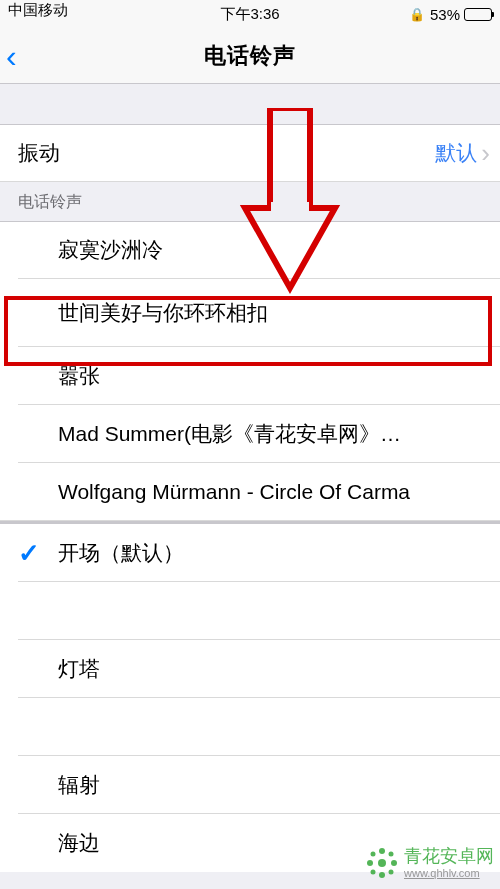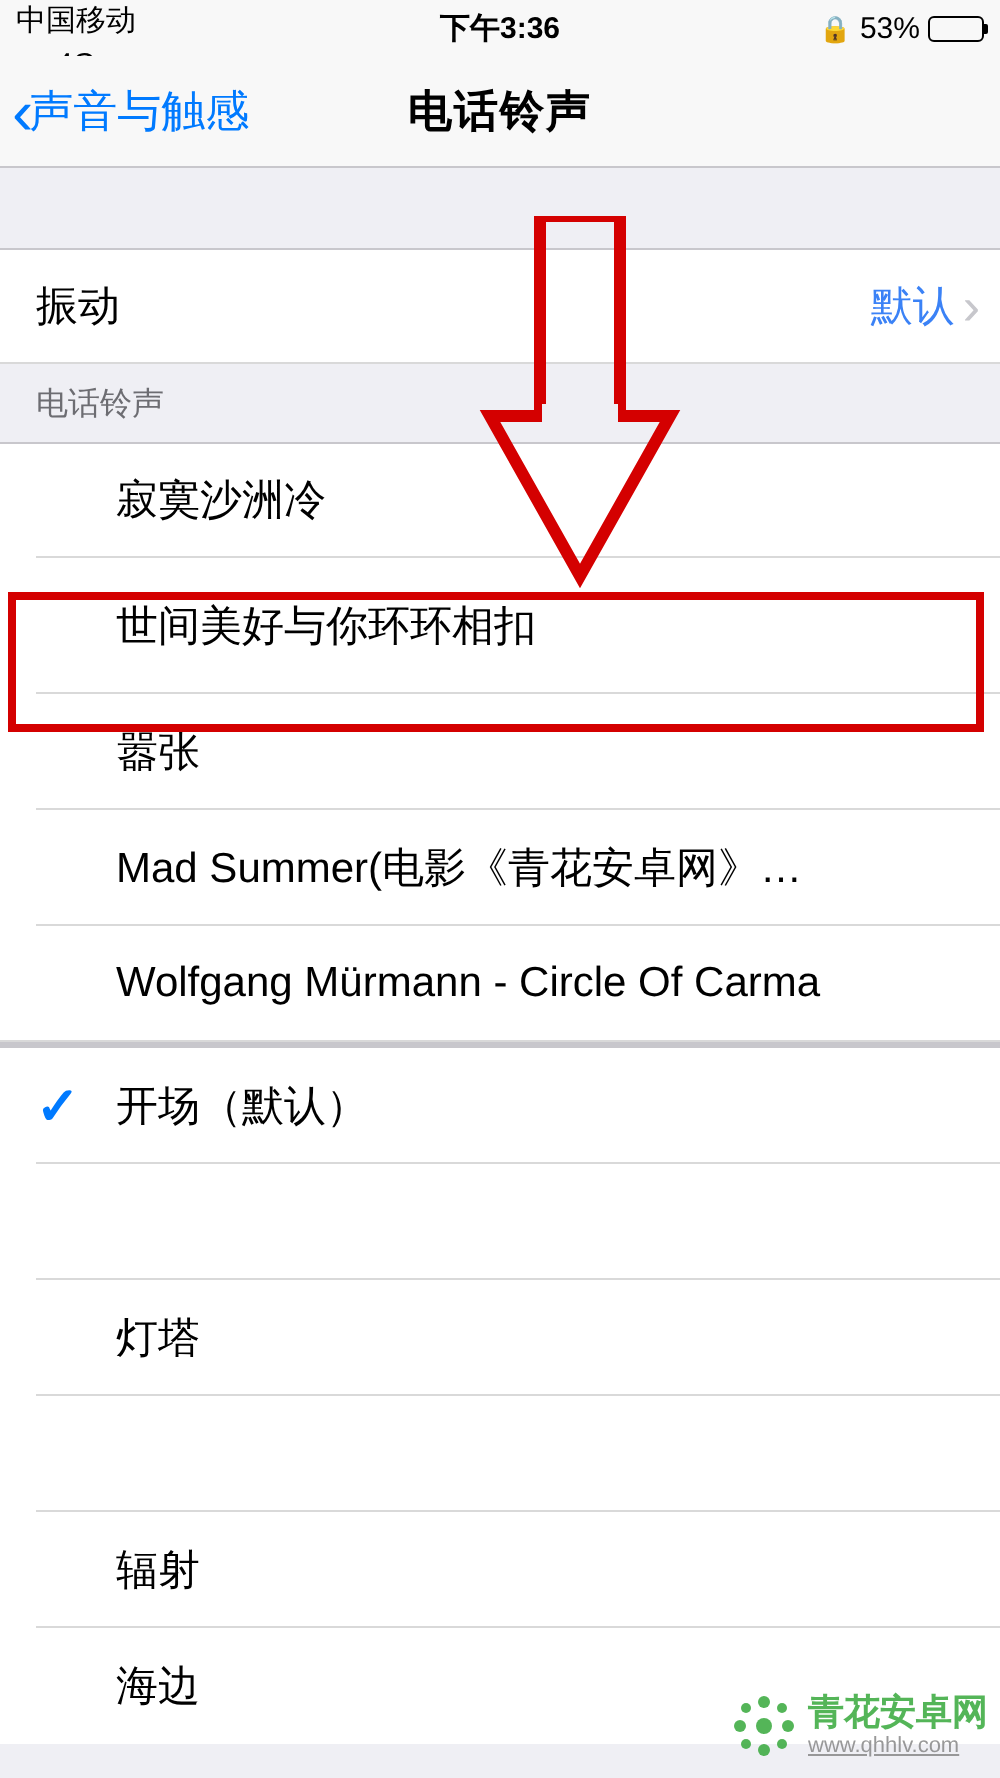--- a/index.html
+++ b/index.html
@@ -15,21 +15,21 @@
       height: 28px;
       background: #f8f8f8;
       display: flex;
       align-items: center;
       justify-content: space-between;
       padding: 0 8px;
       font-size: 15px;
       font-weight: 500;
     }
     .status-left { display: flex; align-items: center; gap: 4px; flex-direction: column; }
-    .status-center { position: absolute; left: 50%; transform: translateX(-50%); font-weight: 700; }
+    .status-center { position: absolute; left: 50%; transform: translateX(-50%); font-weight: 400; }
     .status-right { display: flex; align-items: center; gap: 4px; }
     .signal-bars { display: inline-flex; align-items: flex-end; gap: 1px; }
     .signal-bars span { width: 3px; background: #000; display: inline-block; }
     .signal-bars span:nth-child(1){height:4px}.signal-bars span:nth-child(2){height:6px}.signal-bars span:nth-child(3){height:8px}.signal-bars span:nth-child(4){height:10px}
     .battery { width: 28px; height: 13px; border: 1px solid #000; border-radius: 3px; position: relative; display: inline-block; }
     .battery::after { content:""; position:absolute; right:-3px; top:3px; width:2px; height:5px; background:#000; border-radius:0 1px 1px 0; }
     .battery-fill { height: 100%; width: 53%; background: #000; border-radius: 1px; }
     .lock-icon { font-size: 13px; }
 
     .nav-bar {
@@ -68,21 +68,21 @@
     .check { color: #007aff; position: absolute; left: 18px; font-size: 26px; font-weight: bold; }
     .thick-sep { height: 3px; background: #c8c7cc; }
 
     .highlight-box { position: absolute; border: 4px solid #d40000; pointer-events: none; z-index: 5; }
     .arrow-svg { position: absolute; z-index: 6; pointer-events: none; }
 
     .watermark { position: absolute; bottom: 8px; right: 6px; display: flex; align-items: center; z-index: 10; opacity: 0.85; }
     .wm-logo { width: 36px; height: 36px; position: relative; margin-right: 4px; }
     .wm-logo svg { width: 100%; height: 100%; }
     .wm-text { display: flex; flex-direction: column; line-height: 1.1; }
-    .wm-title { color: #37a93c; font-size: 18px; font-weight: 700; }
+    .wm-title { color: #37a93c; font-size: 18px; font-weight: 400; }
     .wm-url { color: #888; font-size: 11px; text-decoration: underline; }
   </style>
 </head>
 <body>
 
 <div class="status-bar">
   <div class="status-left">
     <span class="signal-bars">
         <span></span>
         <span></span>
@@ -96,21 +96,20 @@
   <div class="status-right">
     <span class="lock-icon">🔒</span>
     <span>53%</span>
     <span class="battery"><span class="battery-fill"></span></span>
   </div>
 </div>
 
 <div class="nav-bar">
   <div class="back-btn">
     <span class="back-chevron">‹</span>
-    <span>声音与触感</span>
   </div>
   <div class="nav-title">电话铃声</div>
 </div>
 
 <div class="group-spacer-top"></div>
 
 <div class="cell first-in-group last-in-group">
   <span class="cell-label">振动</span>
   <span class="cell-value">默认</span>
   <span class="chevron">›</span>

